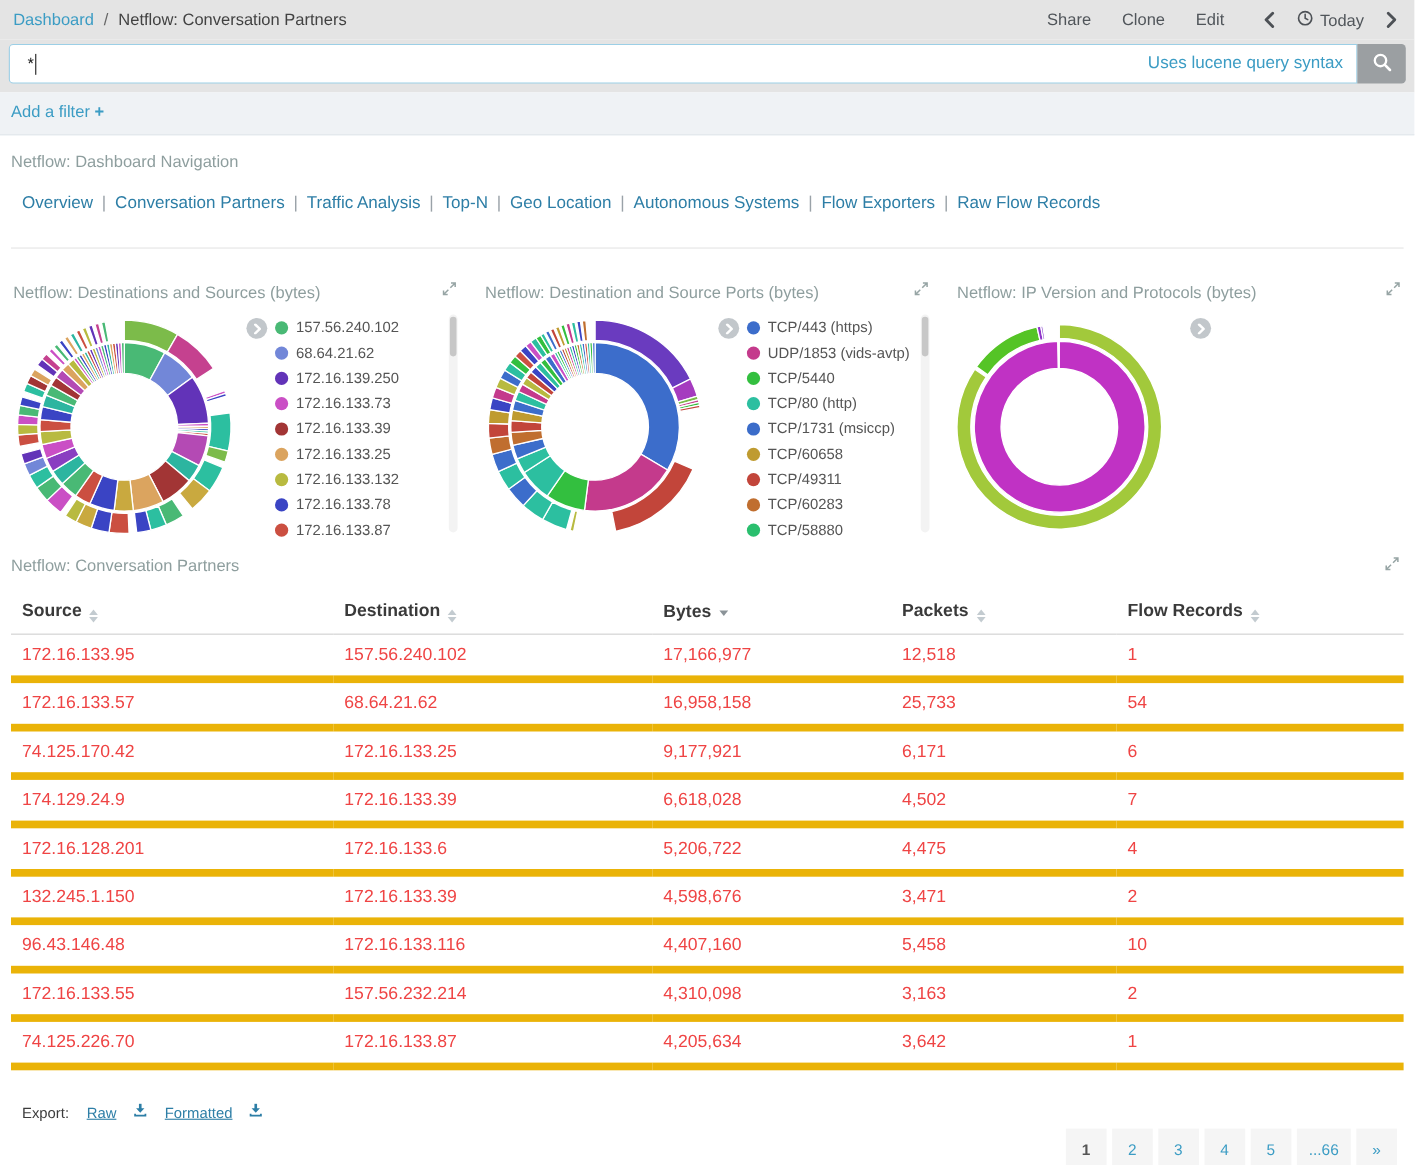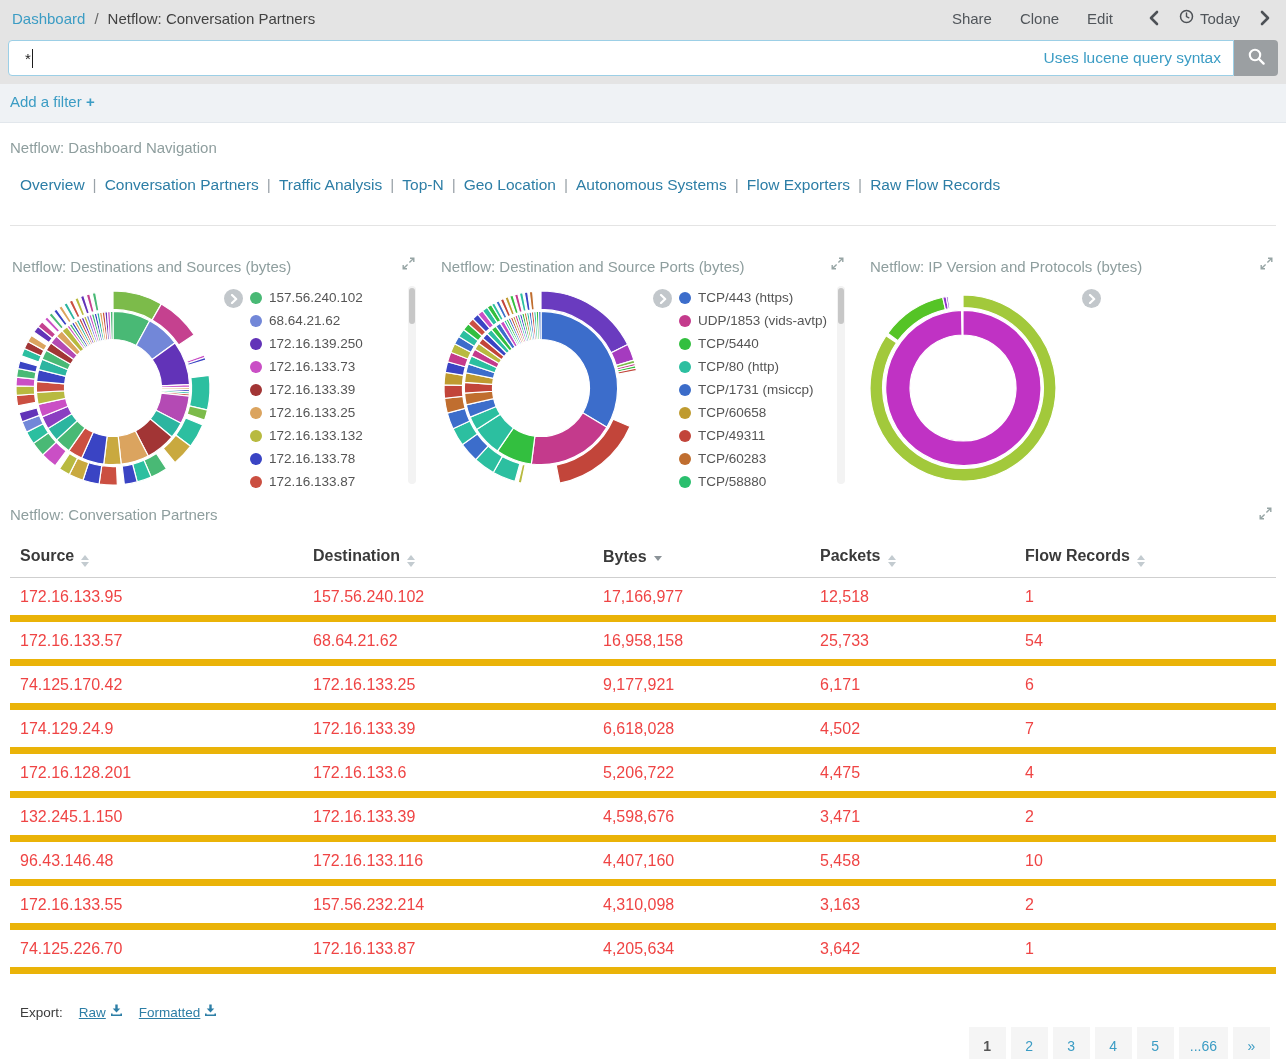--- a/index.html
+++ b/index.html
@@ -68,21 +68,21 @@
   th.c1{width:283px;} th.c2{width:280px;} th.c3{width:207px;} th.c4{width:195px;} th.c5{width:auto;}
   .sorts{display:inline-flex;flex-direction:column;gap:2px;margin-left:7px;vertical-align:1px;}
   .sorts i{display:block;width:0;height:0;border-left:4.5px solid transparent;border-right:4.5px solid transparent;}
   .sorts i.up{border-bottom:5px solid #c3cbd0;}
   .sorts i.dn{border-top:5px solid #c3cbd0;}
   .sorts i.dn.active{border-top-color:#8b9398;}
   
   .export-row{margin:30px 0 0 10px;font-size:13.5px;color:#3c3c3c;
               display:flex;align-items:center;gap:16px;}
   .export-link{color:#2d7ea6;text-decoration:underline;cursor:pointer;
-               display:inline-flex;align-items:center;gap:4px;}
+               display:inline-flex;align-items:center;gap:15px;}
   .pagination{display:flex;justify-content:flex-end;gap:5px;margin:7px 6px 0 0;}
   .page-btn{min-width:37px;height:37px;background:#f5f5f5;display:flex;align-items:center;
             justify-content:center;font-size:14px;color:#3b9cc4;cursor:pointer;
             box-sizing:border-box;padding:0 11px;}
   .page-btn.active{color:#555;font-weight:700;}
 </style>
 </head>
 <body>
 
 <div class="topbar">

